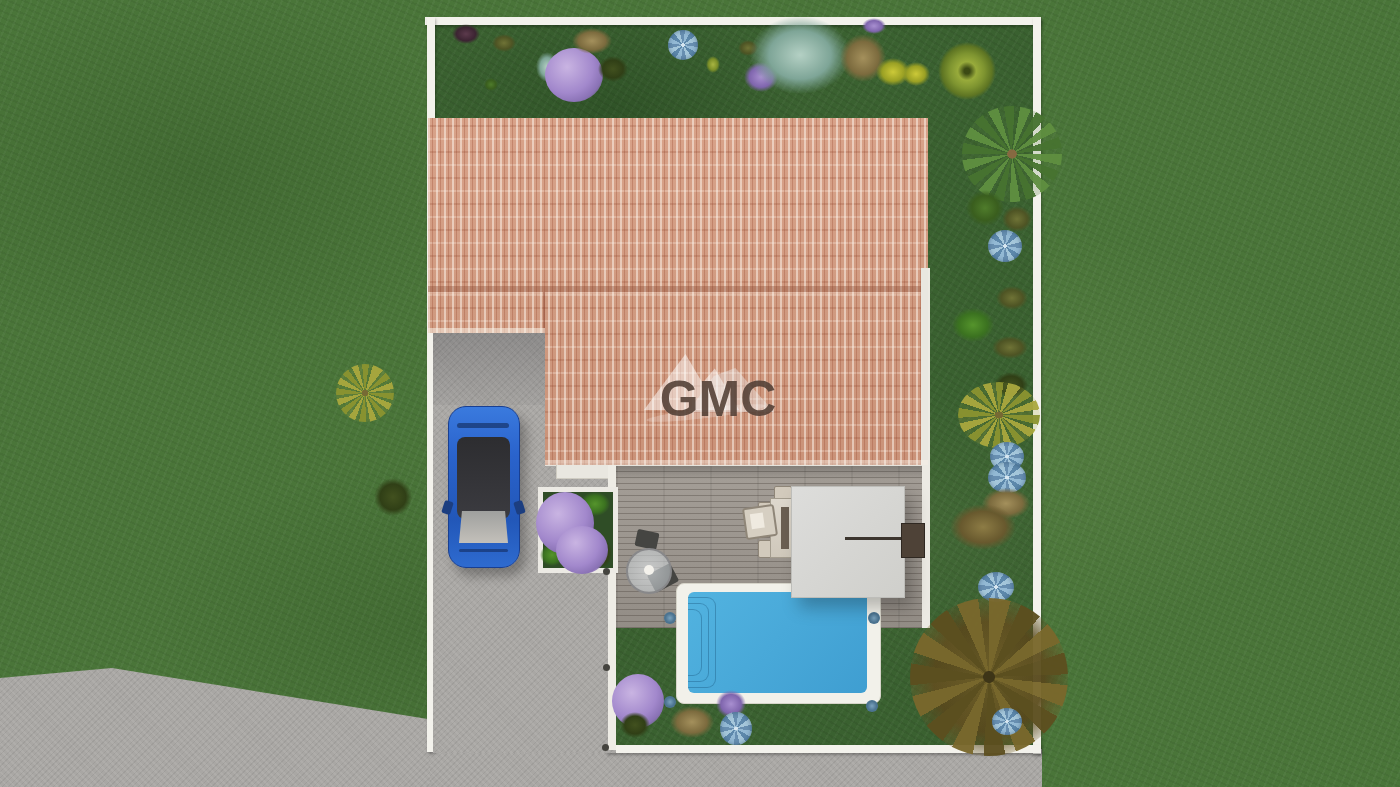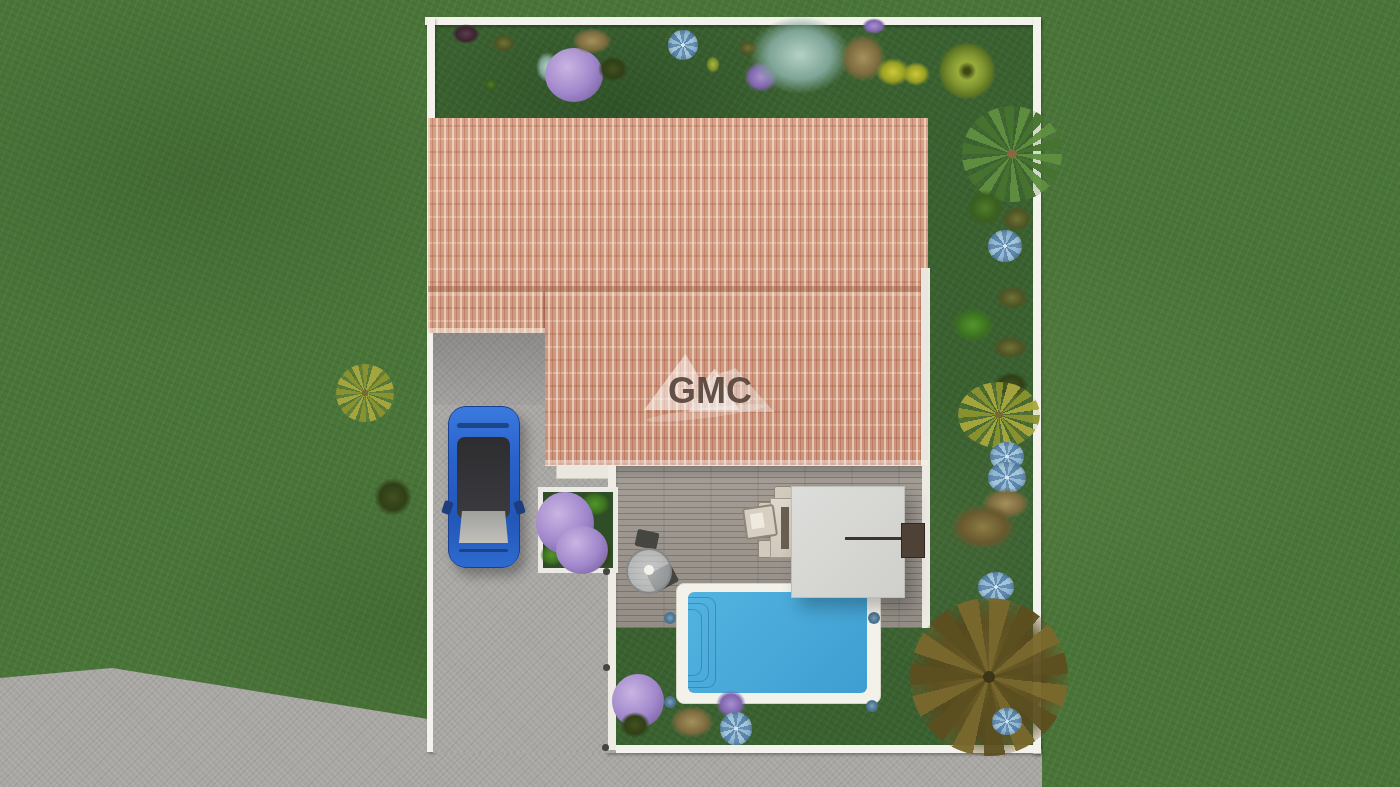--- a/index.html
+++ b/index.html
@@ -83,22 +83,22 @@
   .dot-blue{border-radius:50%;background:radial-gradient(closest-side,#7aa2bd,#4c7491 75%);}
   .dot-dark{border-radius:50%;background:#45443f;}
 
   
   .pool-step{position:absolute;left:0;border:1px solid rgba(25,85,125,0.38);border-left:none;
              border-radius:0 9px 9px 0;background:transparent;}
   .chair-beige{background:#d2cabc;border:1px solid #8f8678;border-radius:2px;}
   .chair-dark{background:#454542;border-radius:2px;}
 
   
-  .wm-text{font-weight:bold;font-size:36px;letter-spacing:0px;color:rgba(80,60,50,0.88);
-           text-shadow:0 0 2px rgba(255,255,255,0.25);}
+  .wm-text{font-weight:bold;font-size:50px;letter-spacing:0px;color:rgba(80,60,50,0.88);
+           text-shadow:0 0 2px rgba(255,255,255,0.25);padding-left:8px;}
 </style>
 </head>
 <body>
 
 <div id="stage">
 
   <div class="abs grass-outer" style="left:0;top:0;width:1400px;height:787px;"></div>
 
   <div class="abs pave" style="left:0;top:0;width:1400px;height:787px;clip-path:polygon(0 678px,112px 668px,620px 750px,620px 787px,0 787px);"></div>
   <div class="abs pave" style="left:430px;top:749px;width:612px;height:38px;"></div>

